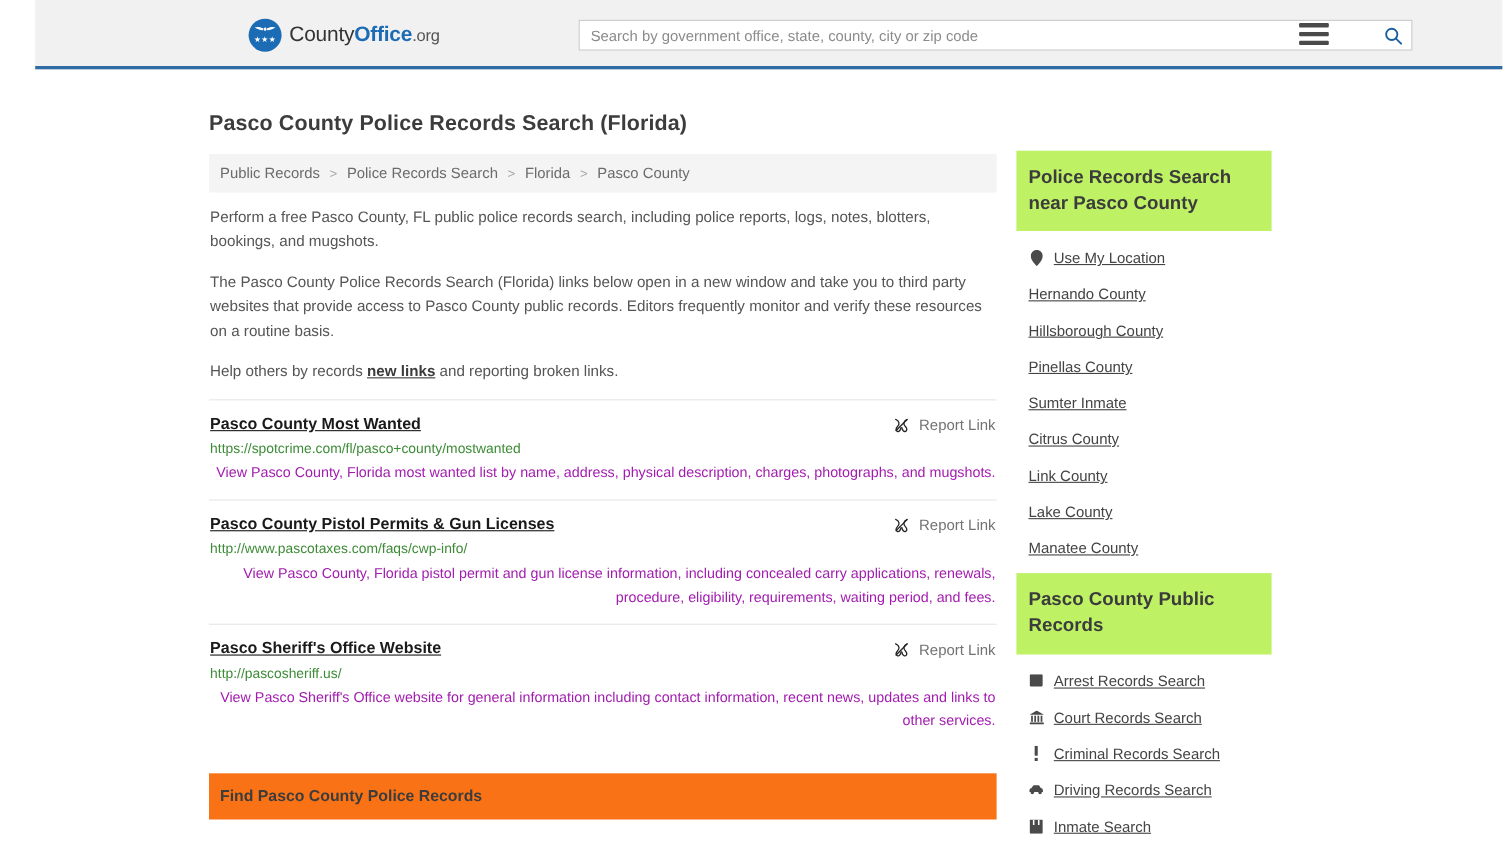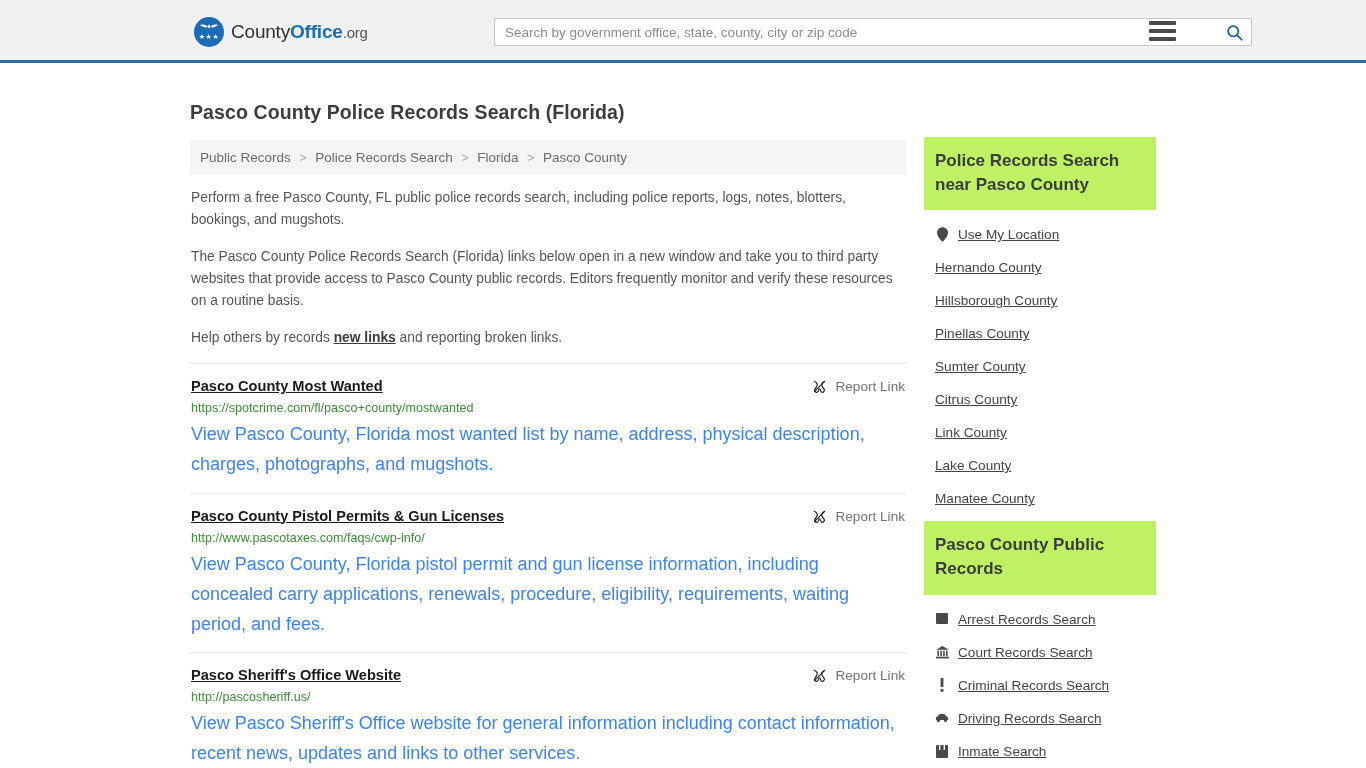--- a/index.html
+++ b/index.html
@@ -13,20 +13,21 @@
   }
 
   
   .site-header {
     height: 63px;
     background: #f1f1f1;
     border-bottom: 3px solid #2f6ca3;
     position: relative;
     display: flex;
     align-items: center;
+    margin-left: 32px;
   }
   .logo-wrap {
     position: absolute;
     left: 194px; top: 17px;
     display: flex; align-items: center; gap: 7px;
   }
   .logo-mark {
     width: 30px; height: 30px; border-radius: 50%;
     background: #1b6cb5;
     position: relative;
@@ -169,23 +170,24 @@
   }
   .result-url {
     display: block;
     margin-top: 7px;
     font-size: 12.6px;
     color: #3d8b37;
     text-decoration: none;
   }
   .result-desc {
     margin: 4px 0 0 0;
-    font-size: 18px;
+    font-size: 13px;
     line-height: 1.68;
-    color: #3b82f6;
+    color: #a21caf;
+    text-align: right;
   }
 
   .section-head {
     background: #f97316;
     padding: 13px 10px;
     margin-top: 24px;
     font-size: 14.4px;
     font-weight: bold;
     color: #3c3c3c;
   }
@@ -344,21 +346,21 @@
           <li>
             <a>Hernando County</a>
           </li>
           <li>
             <a>Hillsborough County</a>
           </li>
           <li>
             <a>Pinellas County</a>
           </li>
           <li>
-            <a>Sumter County</a>
+            <a>Sumter Inmate</a>
           </li>
           <li>
             <a>Citrus County</a>
           </li>
           <li>
             <a>Link County</a>
           </li>
           <li>
             <a>Lake County</a>
           </li>

